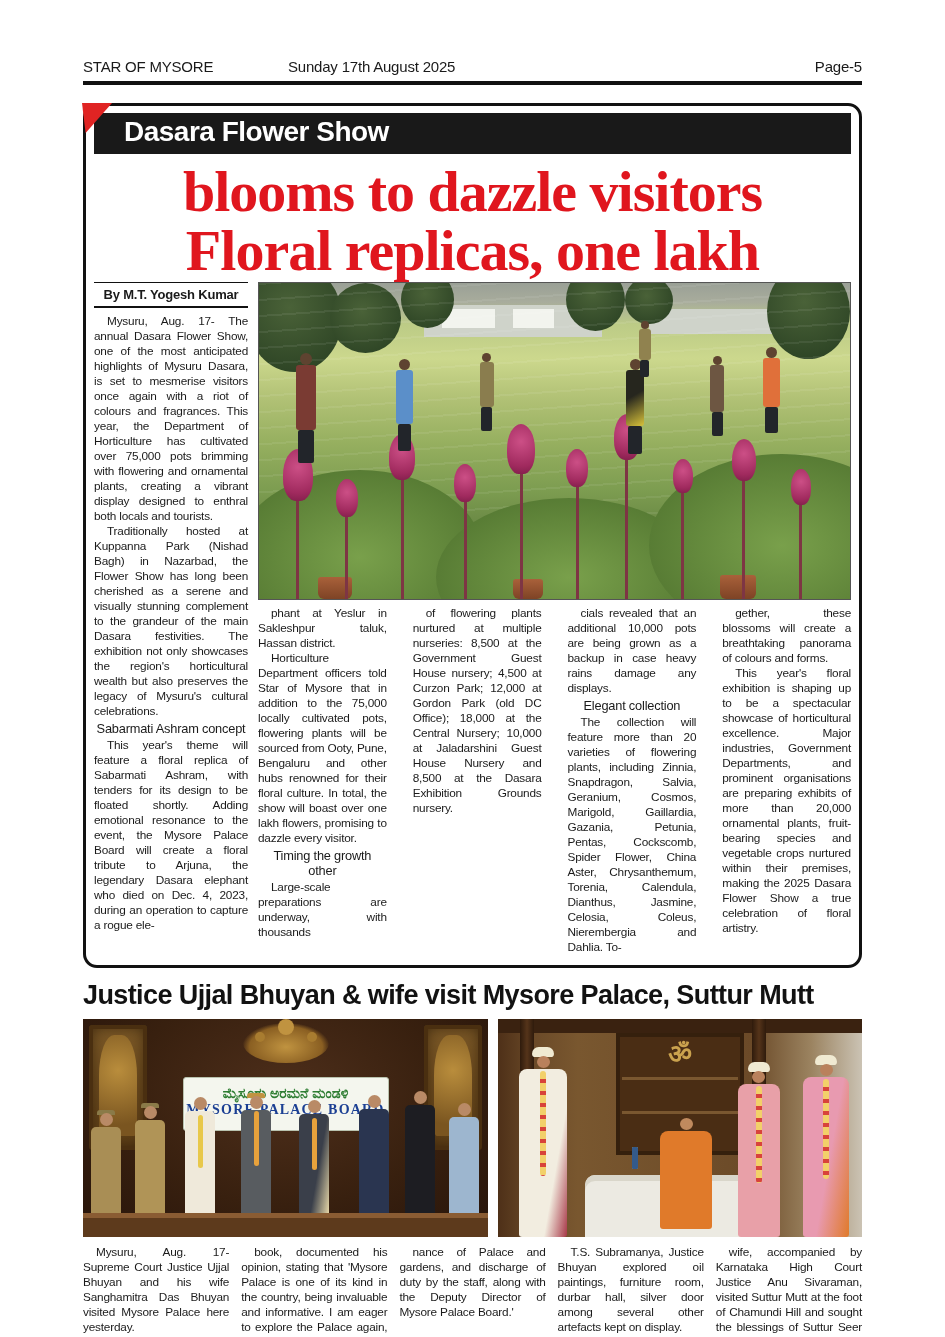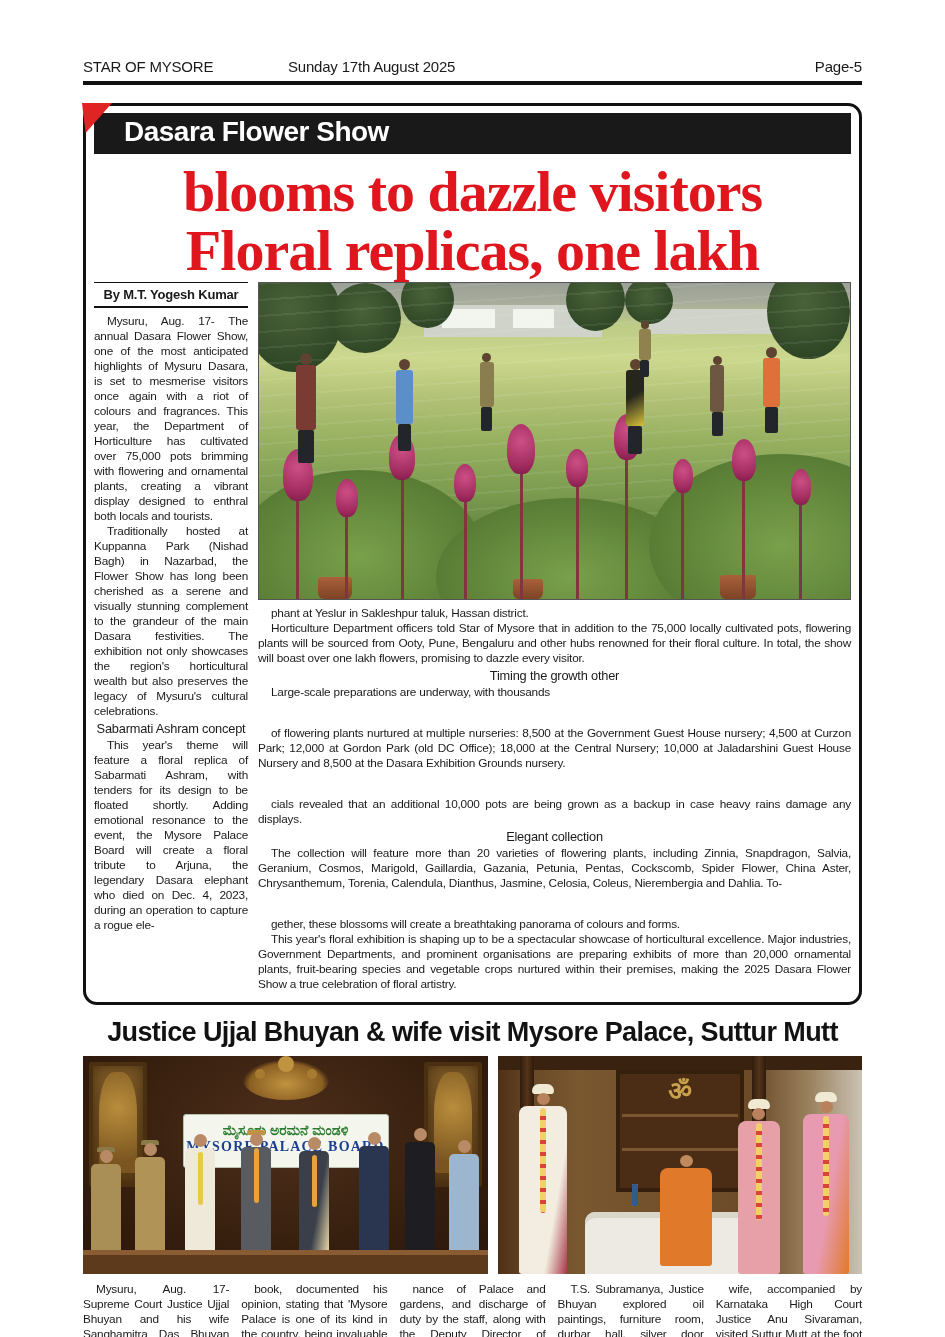--- a/index.html
+++ b/index.html
@@ -31,21 +31,21 @@
   .fcol1 { width:154px; flex:none; }
   .fright { flex:1; display:flex; flex-direction:column; }
 
   .byline { border-top:1.5px solid #111; border-bottom:2.5px solid #111;
             font-weight:bold; font-size:13px; text-align:center; padding:4px 0; margin-bottom:6px; }
 
   .bodytext { font-size:11.8px; line-height:15px; text-align:justify; letter-spacing:-0.2px; }
   .bodytext p { text-indent:13px; }
   .crosshead { font-weight:normal; font-size:12.8px; text-align:center; margin:2px 0; line-height:15px; }
 
-  .cols-under { display:flex; gap:26px; margin-top:6px;flex-direction:column; }
+  .cols-under { display:flex; gap:26px; margin-top:6px; }
   .cols-under .ucol { flex:1; }
   .cols-bottom { display:flex; gap:12px; margin-top:8px; }
   .cols-bottom .bcol { flex:1; }
 
   
   .photo-flower { position:relative; height:318px; overflow:hidden; border:1px solid #555;
     background:linear-gradient(180deg,#9aa096 0%,#a8ac9c 6%,#bccb86 13%,#ccd88d 24%,
                #b2c276 36%,#97b060 50%,#7c9c50 66%,#617f3f 82%,#4c6a33 100%); }
   .photo-flower::after { content:""; position:absolute; inset:0;
     background:repeating-linear-gradient(176deg, rgba(255,255,255,0.07) 0 2px, transparent 2px 16px); }
@@ -58,21 +58,21 @@
   .p-legs { width:11px; height:30%; background:#22252a; border-radius:2px; }
   .fl { position:absolute; display:flex; flex-direction:column; align-items:center; z-index:2; }
   .fl-bloom { width:22px; height:38px; border-radius:50% 50% 42% 42%;
               background:radial-gradient(circle at 50% 35%, #cc4f86, #a02a5e 70%, #7e1d49); }
   .fl-stem { width:3px; flex:1; background:#7e3544; }
   .leafy { position:absolute; border-radius:50%; background:radial-gradient(#79a04b, #567a33 75%); z-index:1; }
   .pot { position:absolute; bottom:0; background:linear-gradient(#a9613a,#7e4325); border-radius:3px 3px 6px 6px; z-index:2; }
 
   
   .headline2 { font-weight:bold; font-size:27px; letter-spacing:-0.6px; white-space:nowrap;
-               margin:12px 0 8px 0; color:#121212;text-align:center; }
+               margin:12px 0 8px 0; color:#121212; }
   .photorow { display:flex; gap:10px; }
 
   .photo-palace { position:relative; width:405px; height:218px; overflow:hidden; flex:none;
     background:radial-gradient(ellipse at 50% 35%, #4e2f1b 0%, #38200f 55%, #27140a 100%); }
   .emblem { position:absolute; top:4px; left:50%; transform:translateX(-50%); width:86px; height:40px;
     background:radial-gradient(ellipse at 50% 60%, #c09340 0%, #8a5f22 60%, transparent 72%); border-radius:50%; }
   .emblem::before { content:""; position:absolute; left:50%; top:-4px; transform:translateX(-50%);
     width:16px; height:16px; border-radius:50%; background:#c09340; box-shadow:-26px 10px 0 -3px #a87c30, 26px 10px 0 -3px #a87c30; }
   .relief { position:absolute; top:6px; width:58px; height:125px;
     background:linear-gradient(#7d5a28,#5a3c15); border-radius:4px;

